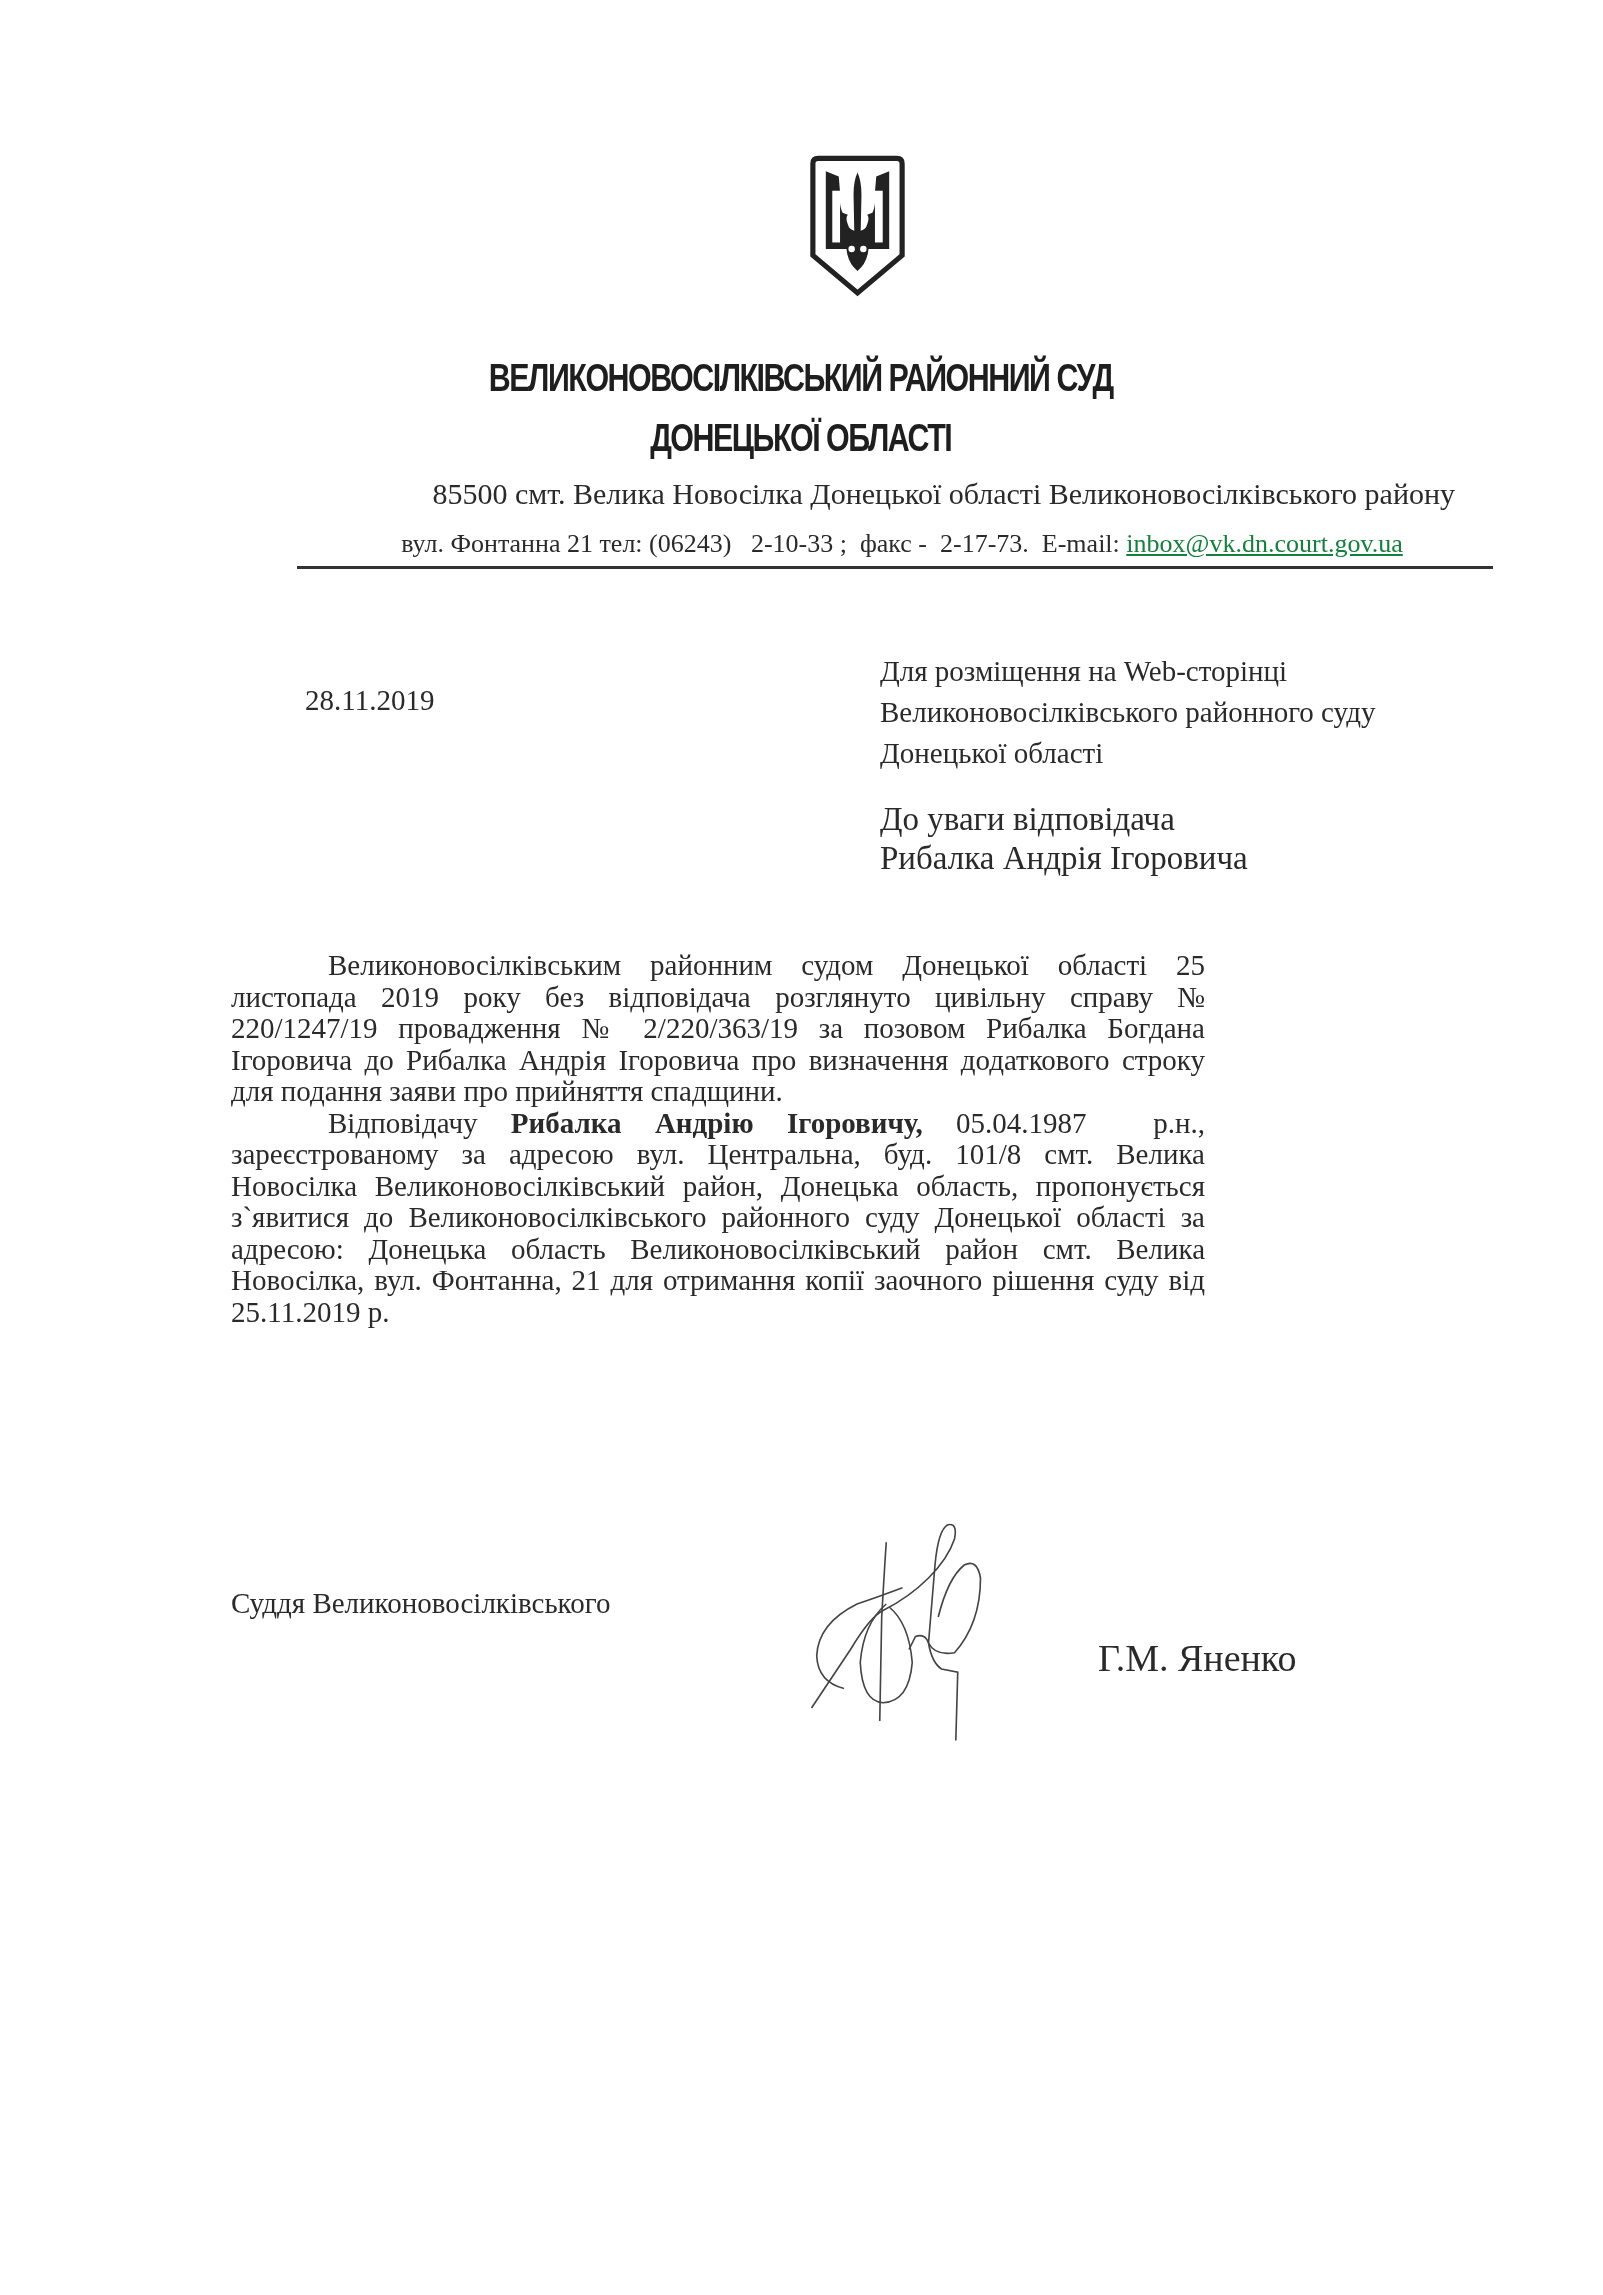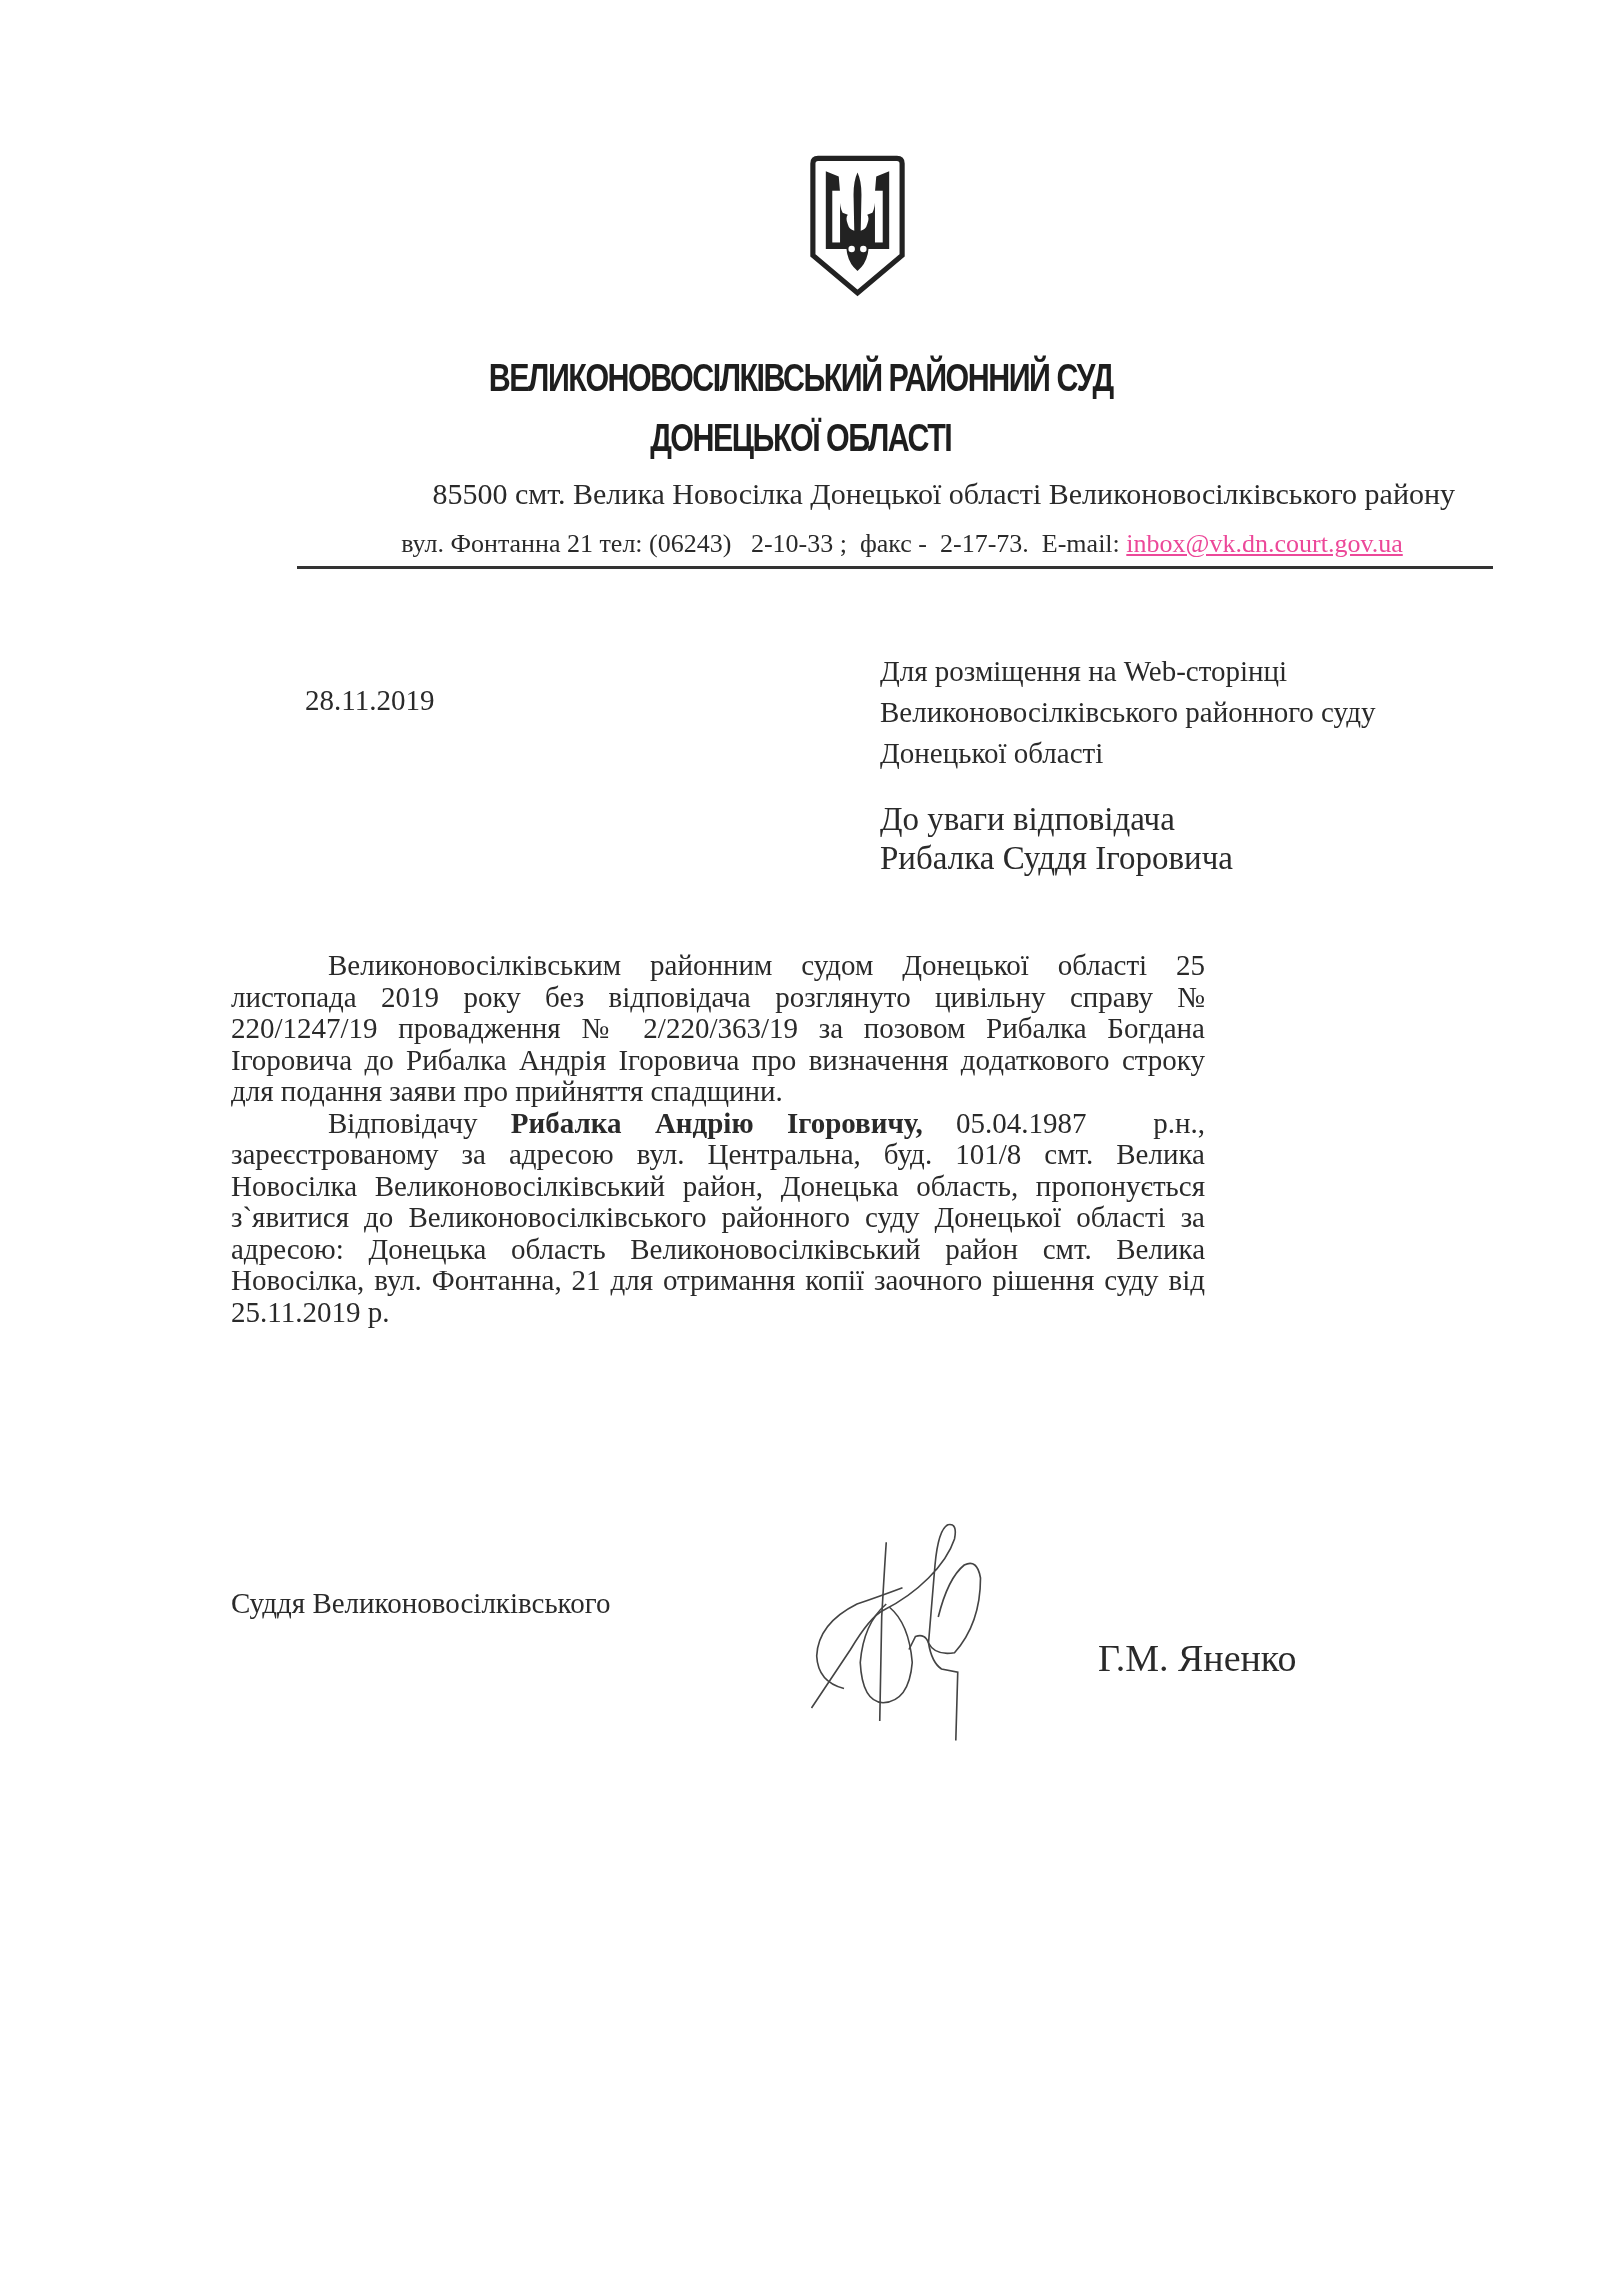--- a/index.html
+++ b/index.html
@@ -8,21 +8,21 @@
   .abs { position:absolute; }
   .emblem { left:809px; top:153px; width:97px; height:144px; }
   .title { left:0; width:1603px; text-align:center;
            font-family:"Liberation Sans", "DejaVu Sans", sans-serif; font-weight:bold;
            font-size:39px; letter-spacing:-1.9px; color:#1e1e1e;
            transform:scaleX(0.78); transform-origin:798px 0; }
   .title1 { top:356px; }
   .title2 { top:416px; }
   .addr { left:338px; top:477px; width:1117px; text-align:right; font-size:30px; white-space:nowrap; }
   .contact { left:338px; top:529px; width:1117px; text-align:center; font-size:26px; white-space:nowrap; }
-  .contact .email { text-decoration:underline; color:#ec4899; cursor:pointer; }
+  .contact .email { text-decoration:underline; color:#15803d; cursor:pointer; }
   .rule { left:297px; top:566px; width:1196px; height:3.2px; background:#333; }
   .date { left:305px; top:684px; font-size:29px; }
   .recip { left:880px; top:651px; font-size:29px; line-height:41px; }
   .attn { left:880px; top:800px; font-size:33px; line-height:39px; font-weight:normal; }
   .body { left:231px; top:950px; width:974px; font-size:29px; line-height:31.5px; text-align:justify; }
   .body p { margin:0; text-indent:97px; text-align:justify; text-align-last:left; }
   .sigblock { left:231px; top:1584px; font-size:29px; line-height:39px;text-align:right; }
   .signature { left:805px; top:1513px; width:208px; height:234px; }
   .judge { left:1098px; top:1636px; font-size:38px; }
 </style>
@@ -48,21 +48,21 @@
 <div class="abs rule"></div>
 
 <div class="abs date">28.11.2019</div>
 <div class="abs recip">
   <div>Для розміщення на Web-сторінці</div>
   <div>Великоновосілківського районного суду</div>
   <div>Донецької області</div>
 </div>
 <div class="abs attn">
   <div>До уваги відповідача</div>
-  <div>Рибалка Суддя Ігоровича</div>
+  <div>Рибалка Андрія Ігоровича</div>
 </div>
 
 <div class="abs body">
   <p>Великоновосілківським районним судом Донецької області 25 листопада 2019 року без відповідача розглянуто цивільну справу № 220/1247/19 провадження № 2/220/363/19 за позовом Рибалка Богдана Ігоровича до Рибалка Андрія Ігоровича про визначення додаткового строку для подання заяви про прийняття спадщини.</p>
   <p><span style="white-space:pre-wrap;">Відповідачу </span><b>Рибалка Андрію Ігоровичу,</b><span style="white-space:pre-wrap;"> 05.04.1987  р.н., зареєстрованому за адресою вул. Центральна, буд. 101/8 смт. Велика Новосілка Великоновосілківський район, Донецька область, пропонується з`явитися до Великоновосілківського районного суду Донецької області за адресою: Донецька область Великоновосілківський район смт. Велика Новосілка, вул. Фонтанна, 21 для отримання копії заочного рішення суду від 25.11.2019 р.</span></p>
 </div>
 
 <div class="abs sigblock">
   <div>Суддя Великоновосілківського</div>
 </div>

